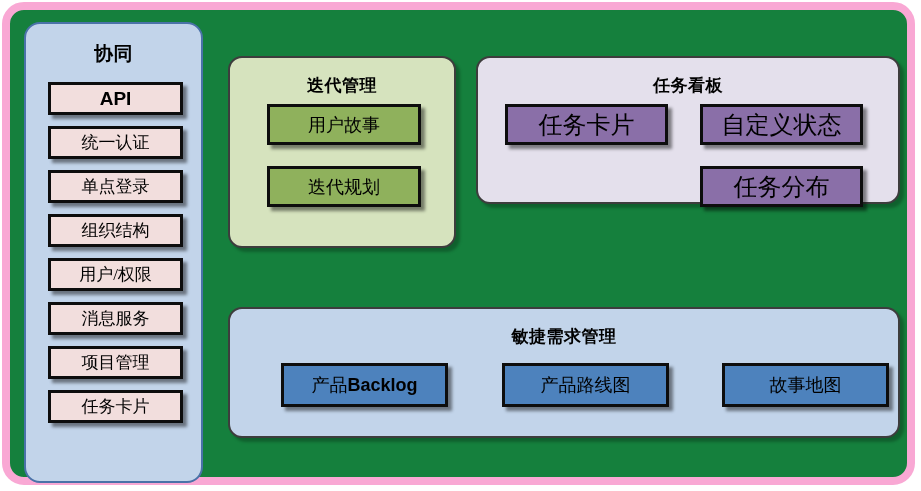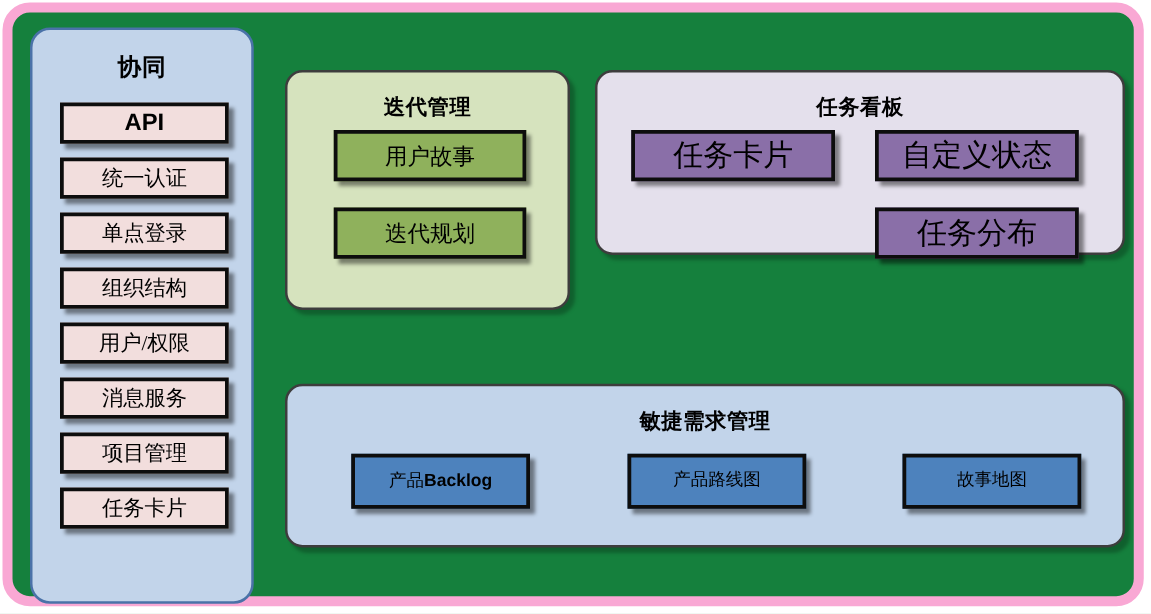--- a/index.html
+++ b/index.html
@@ -147,24 +147,24 @@
     height: 131px;
     background: #c2d4ea;
     border-color: #3d3d3d;
     border-width: 2px;
     box-shadow: 4px 4px 3px rgba(0,0,0,0.25);
   }
   #agile-panel .group-title { top: 16px; }
   .agile-node {
     position: absolute;
     top: 54px;
-    width: 143px;
+    width: 167px;
     height: 44px;
     background: #4d82bd;
-    font-size: 14px;
+    font-size: 18px;
   }
   #agile-node-0 { left: 51px; }
   #agile-node-1 { left: 272px; }
   #agile-node-2 { left: 492px; }
 
   .mixed-label { white-space: nowrap; }
   .mixed-label .latin {
     font-family: "Liberation Sans", "DejaVu Sans", sans-serif;
     font-weight: bold;
   }

